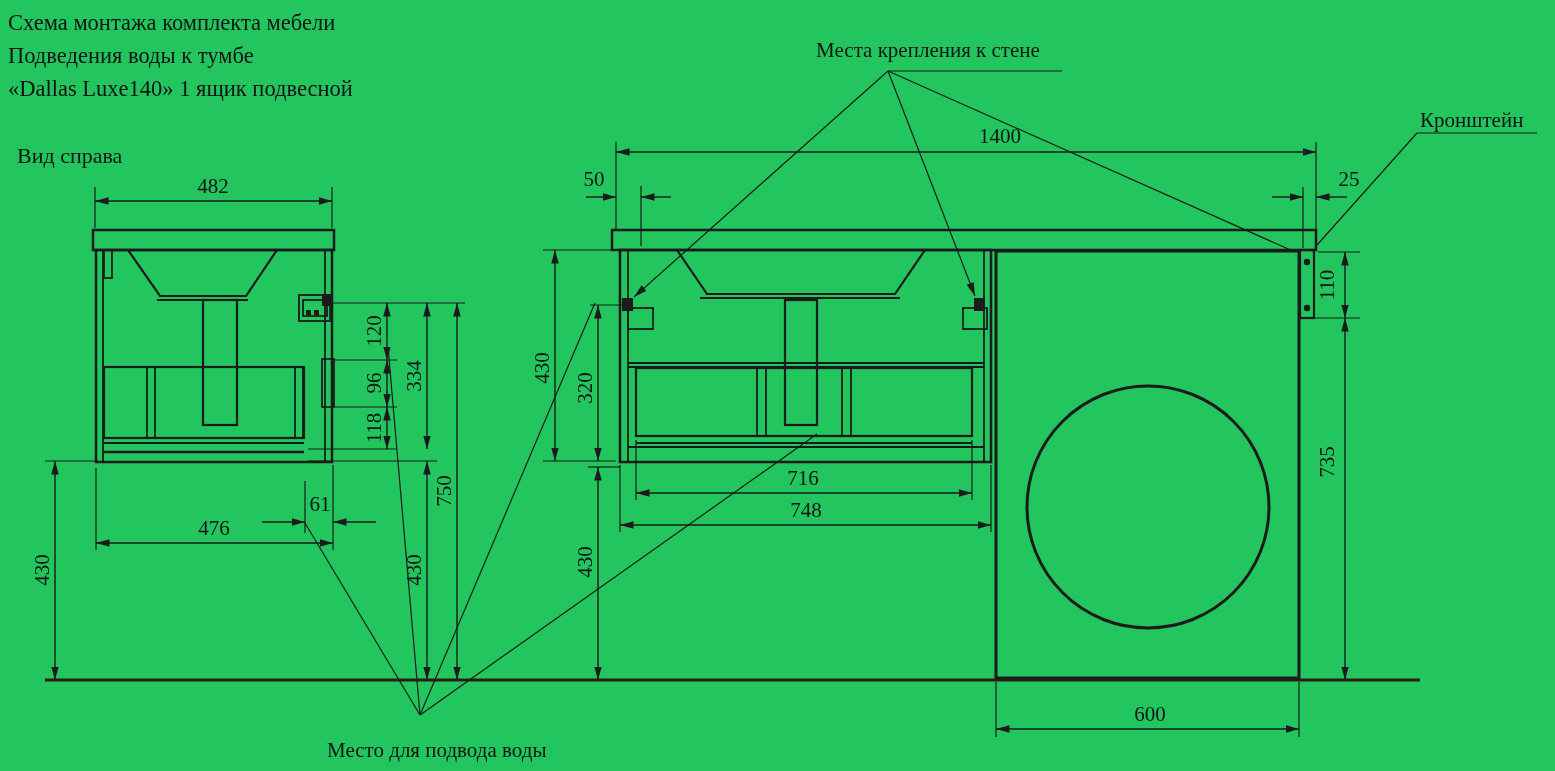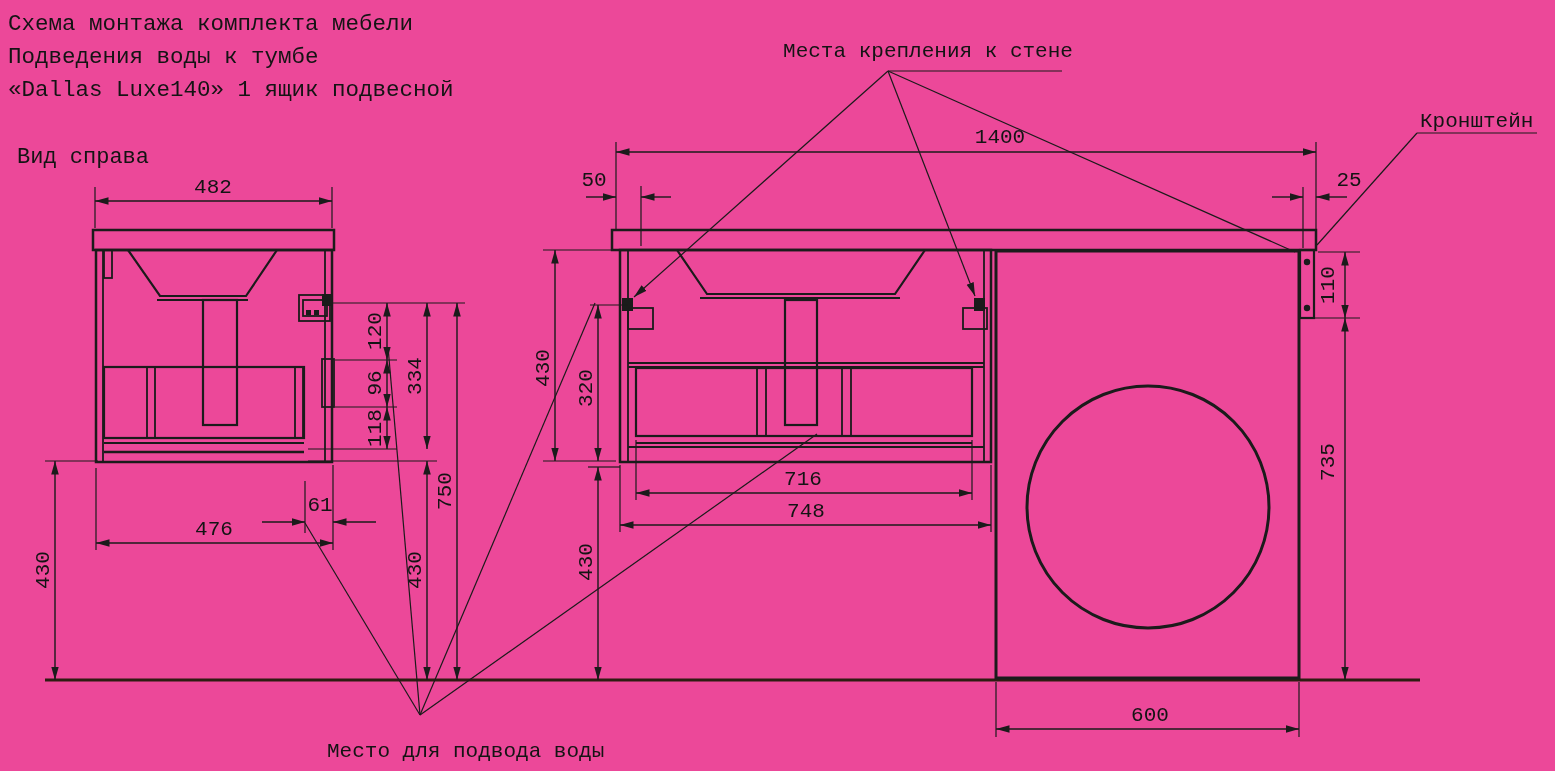--- a/index.html
+++ b/index.html
@@ -1,17 +1,17 @@
 <!DOCTYPE html>
 <html><head>
 <meta charset="utf-8">
 <style>
   html,body{margin:0;padding:0;background:#ffffff;}
-  .stage{position:relative;width:1555px;height:771px;background:#ec4899;overflow:hidden;
-         font-family:Liberation Mono, monospace;}
+  .stage{position:relative;width:1555px;height:771px;background:#22c55e;overflow:hidden;
+         font-family:Liberation Serif, serif;}
   svg{display:block;}
   .outline{stroke:#1b1b1b;stroke-width:2.5;fill:none;stroke-linejoin:miter;}
   .outline-thick{stroke:#1b1b1b;stroke-width:3;fill:none;}
   .inner{stroke:#1b1b1b;stroke-width:1.8;fill:none;}
   .inner2{stroke:#1b1b1b;stroke-width:2.2;fill:none;}
   .solid{fill:#1b1b1b;stroke:none;}
   .dimline{stroke:#1b1b1b;stroke-width:1.4;fill:none;}
   .extline{stroke:#1b1b1b;stroke-width:1.2;fill:none;}
   .leader{stroke:#1b1b1b;stroke-width:1.2;fill:none;}
   .floor{stroke:#2e1c12;stroke-width:3;fill:none;}

